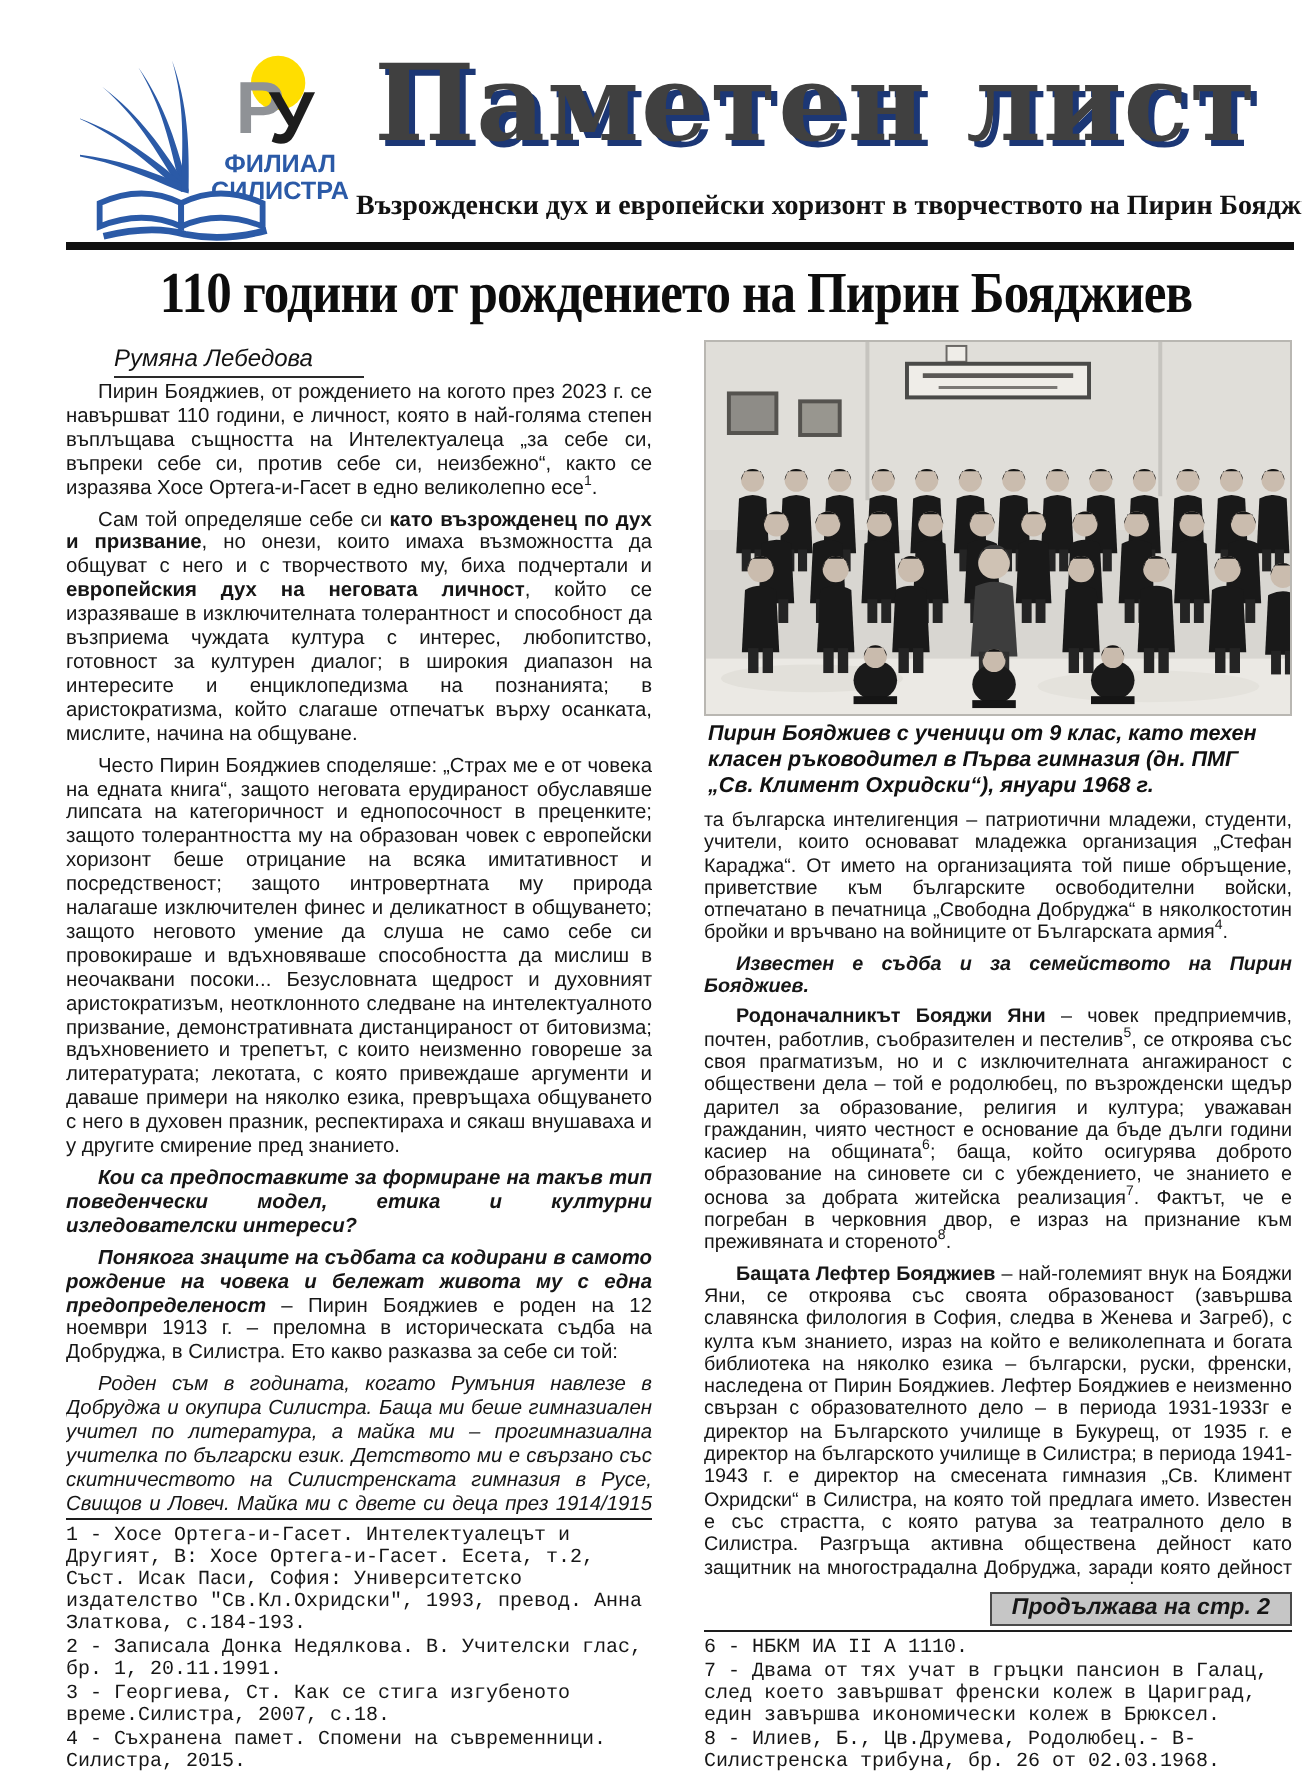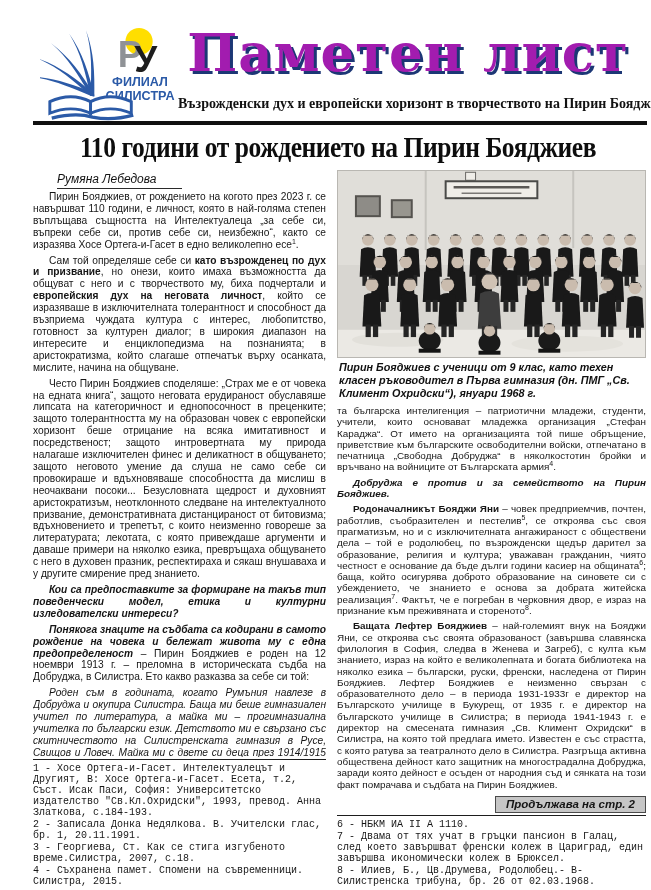--- a/index.html
+++ b/index.html
@@ -4,32 +4,32 @@
 <style>
   html,body{margin:0;padding:0;background:#ffffff;}
   .page{position:relative;width:651px;height:890px;background:#ffffff;overflow:hidden;
         font-family:"Liberation Sans",sans-serif;color:#161616;}
 
   
   .masthead{position:relative;height:121px;}
   .logo-svg{position:absolute;left:40px;top:24px;width:138px;height:97px;}
   .np-title{position:absolute;left:172px;top:20px;width:472px;text-align:center;
             font-family:"DejaVu Serif",serif;font-weight:bold;font-size:53px;line-height:64px;
-            color:#a21caf;text-shadow:3px 3px 0 #1C3775;letter-spacing:1px;white-space:nowrap;}
+            color:#404040;text-shadow:3px 3px 0 #1C3775;letter-spacing:1px;white-space:nowrap;}
   .np-subtitle{position:absolute;left:178px;top:96px;width:466px;text-align:center;
             font-family:"Liberation Serif",serif;font-weight:bold;font-size:14px;white-space:nowrap;color:#121212;}
   .thick-rule{height:4px;background:#101010;margin:0 4px 0 33px;}
 
   
   .headline{margin:4px 8px 0 33px;text-align:center;font-family:"Liberation Serif",serif;
             font-weight:bold;font-size:29px;line-height:37px;color:#0d0d0d;white-space:nowrap;
             letter-spacing:-0.5px;transform:scaleX(0.88);transform-origin:center;}
 
   
-  .columns{display:flex;gap:11px;margin:4px 5px 0 33px;height:718px;}
+  .columns{display:flex;gap:26px;margin:4px 5px 0 33px;height:718px;}
   .col{display:flex;flex-direction:column;min-width:0;}
   .col-left{width:293px;}
   .col-right{flex:1;}
 
   .author{margin:2px 0 5px 24px;font-style:italic;font-size:12px;color:#131313;}
   .author span{border-bottom:1.5px solid #2a2a2a;padding:0 26px 2px 0;}
 
   .body-text{flex:1 1 auto;overflow:hidden;text-align:justify;}
   .col-left  .body-text{font-size:10.2px;line-height:11.9px;}
   .col-right .body-text{font-size:9.9px;line-height:11.3px;}
@@ -184,21 +184,21 @@
             </g>
             <use href="#crc" transform="translate(92 180)"></use>
               <use href="#crc" transform="translate(152 182)"></use>
               <use href="#crc" transform="translate(212 180)"></use>
           </g>
         </svg>
       </div>
       <div class="caption">Пирин Бояджиев с ученици от 9 клас, като техен класен ръководител в Първа гимназия (дн. ПМГ „Св. Климент Охридски“), януари 1968 г.</div>
       <div class="body-text">
           <p class="para"><span>та българска интелигенция – патриотични младежи, студенти, учители, които основават младежка организация „Стефан Караджа“. От името на организацията той пише обръщение, приветствие към българските освободителни войски, отпечатано в печатница „Свободна Добруджа“ в няколкостотин бройки и връчвано на войниците от Българската армия</span><sup>4</sup><span>.</span></p>
-          <p class="para ind"><span class="bi">Добруджа е против и за семейството на Пирин Бояджиев.</span></p>
+          <p class="para ind"><span class="bi">Известен е съдба и за семейството на Пирин Бояджиев.</span></p>
           <p class="para ind"><span class="b">Родоначалникът Бояджи Яни</span><span> – човек предприемчив, почтен, работлив, съобразителен и пестелив</span><sup>5</sup><span>, се откроява със своя прагматизъм, но и с изключителната ангажираност с обществени дела – той е родолюбец, по възрожденски щедър дарител за образование, религия и култура; уважаван гражданин, чиято честност е основание да бъде дълги години касиер на общината</span><sup>6</sup><span>; баща, който осигурява доброто образование на синовете си с убеждението, че знанието е основа за добрата житейска реализация</span><sup>7</sup><span>. Фактът, че е погребан в черковния двор, е израз на признание към преживяната и стореното</span><sup>8</sup><span>.</span></p>
           <p class="para ind"><span class="b">Бащата Лефтер Бояджиев</span><span> – най-големият внук на Бояджи Яни, се откроява със своята образованост (завършва славянска филология в София, следва в Женева и Загреб), с култа към знанието, израз на който е великолепната и богата библиотека на няколко езика – български, руски, френски, наследена от Пирин Бояджиев. Лефтер Бояджиев е неизменно свързан с образователното дело – в периода 1931-1933г е директор на Българското училище в Букурещ, от 1935 г. е директор на българското училище в Силистра; в периода 1941-1943 г. е директор на смесената гимназия „Св. Климент Охридски“ в Силистра, на която той предлага името. Известен е със страстта, с която ратува за театралното дело в Силистра. Разгръща активна обществена дейност като защитник на многострадална Добруджа, заради която дейност е осъден от народния съд и сянката на този факт помрачава и съдбата на Пирин Бояджиев.</span></p>
         </div>
       <div class="fn-block">
         <div class="continue-row">
           <span class="continue-box">Продължава на стр. 2</span>
         </div>
         <div class="fn-rule"></div>
         <div class="footnotes">
             <div class="fn">6 - НБКМ ИА II А 1110.</div>

